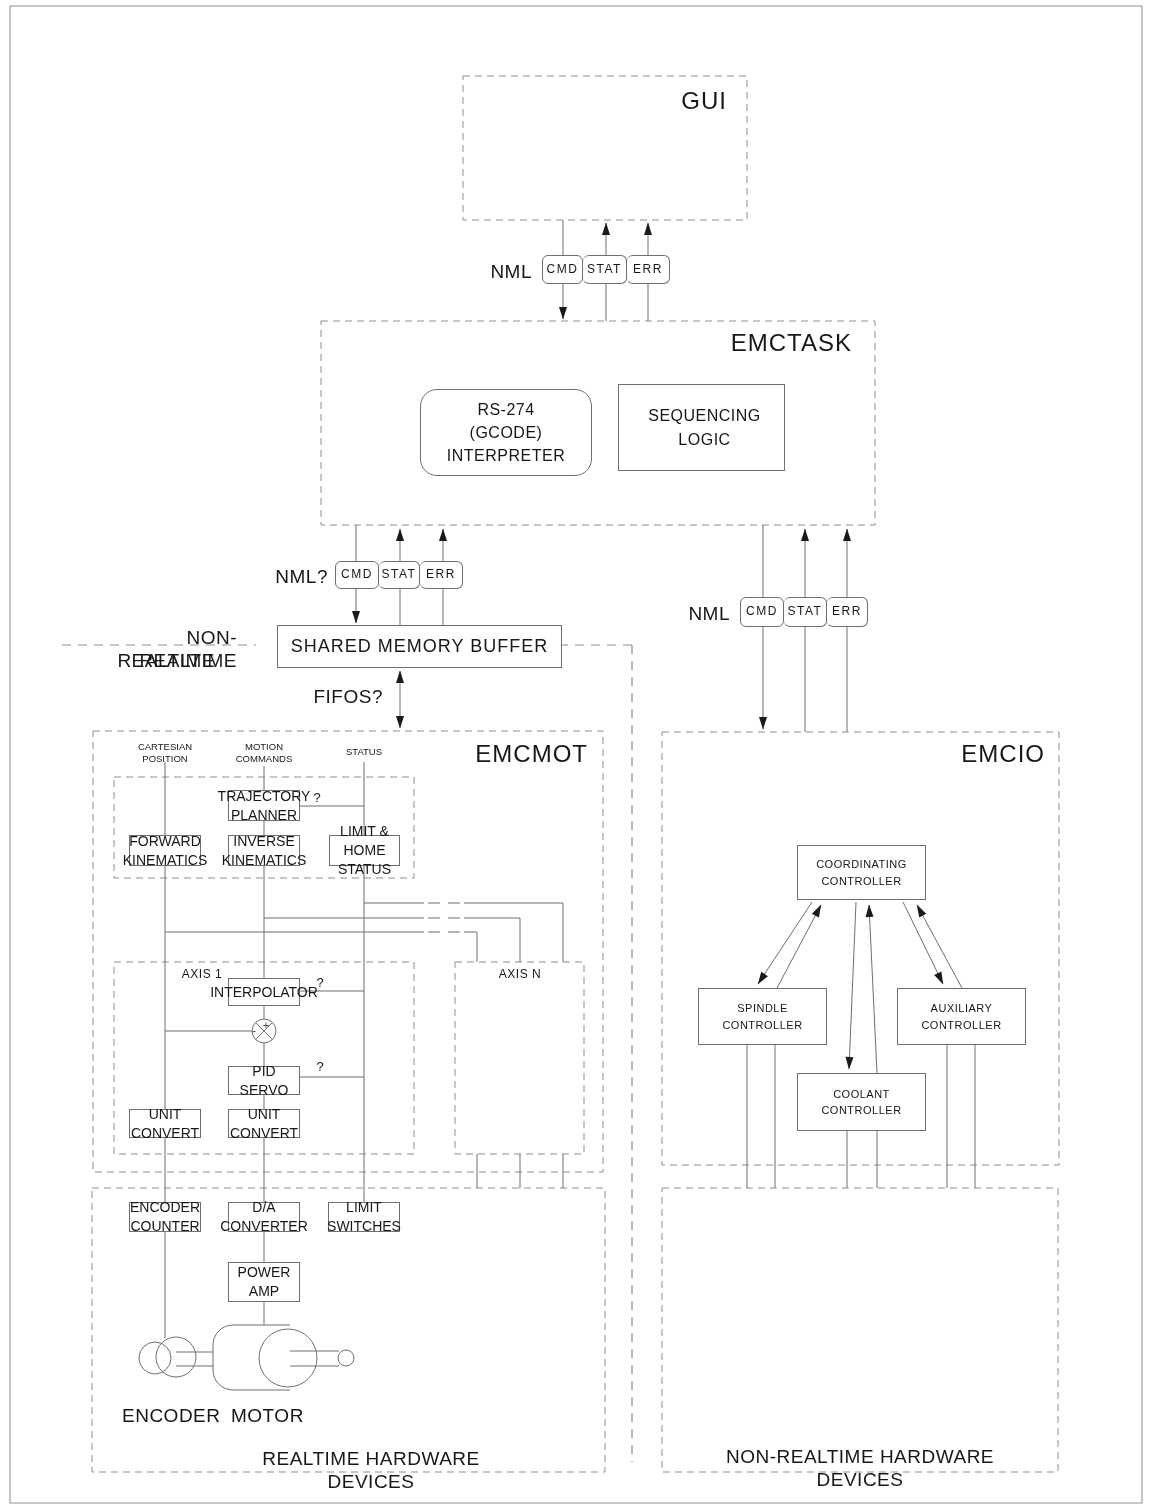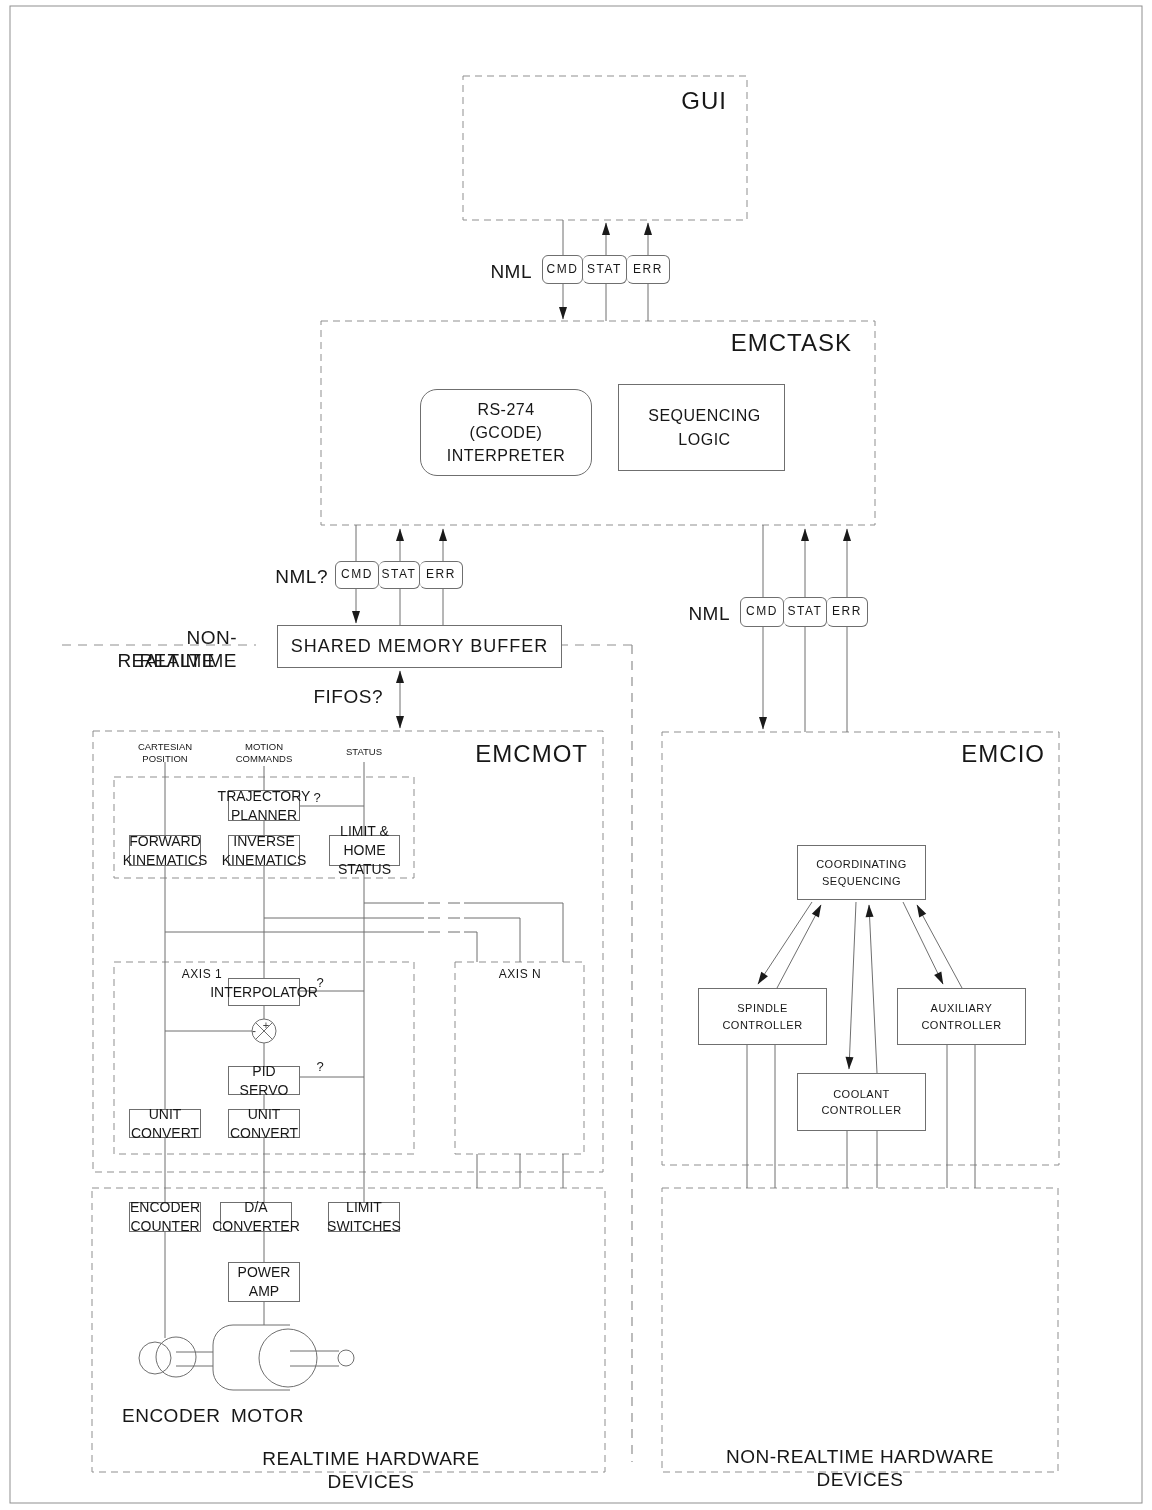--- a/index.html
+++ b/index.html
@@ -224,31 +224,31 @@
   <div class="lbl q c" style="left:313px;top:975px;width:14px;">?</div>
   <div class="box sm" style="left:228px;top:1066px;width:72px;height:29px;">PID
 SERVO</div>
   <div class="lbl q c" style="left:313px;top:1059px;width:14px;">?</div>
   <div class="box sm" style="left:129px;top:1109px;width:72px;height:29px;">UNIT
 CONVERT</div>
   <div class="box sm" style="left:228px;top:1109px;width:72px;height:29px;">UNIT
 CONVERT</div>
 
   <div class="box ctrl" style="left:797px;top:845px;width:129px;height:55px;">COORDINATING
-SEQUENCING</div>
+CONTROLLER</div>
   <div class="box ctrl" style="left:698px;top:988px;width:129px;height:57px;">SPINDLE
 CONTROLLER</div>
   <div class="box ctrl" style="left:897px;top:988px;width:129px;height:57px;">AUXILIARY
 CONTROLLER</div>
   <div class="box ctrl" style="left:797px;top:1073px;width:129px;height:58px;">COOLANT
 CONTROLLER</div>
 
   <div class="box sm" style="left:129px;top:1202px;width:72px;height:30px;">ENCODER
 COUNTER</div>
-  <div class="box sm" style="left:220px;top:1202px;width:72px;height:30px;">D/A
+  <div class="box sm" style="left:228px;top:1202px;width:72px;height:30px;">D/A
 CONVERTER</div>
   <div class="box sm" style="left:328px;top:1202px;width:72px;height:30px;">LIMIT
 SWITCHES</div>
   <div class="box sm" style="left:228px;top:1262px;width:72px;height:40px;">POWER
 AMP</div>
 
   <div class="lbl mid c" style="left:122px;top:1405px;width:82px;">ENCODER</div>
   <div class="lbl mid c" style="left:231px;top:1405px;width:62px;">MOTOR</div>
 
   <div class="lbl mid c" style="left:221px;top:1448px;width:300px;">REALTIME HARDWARE DEVICES</div>

